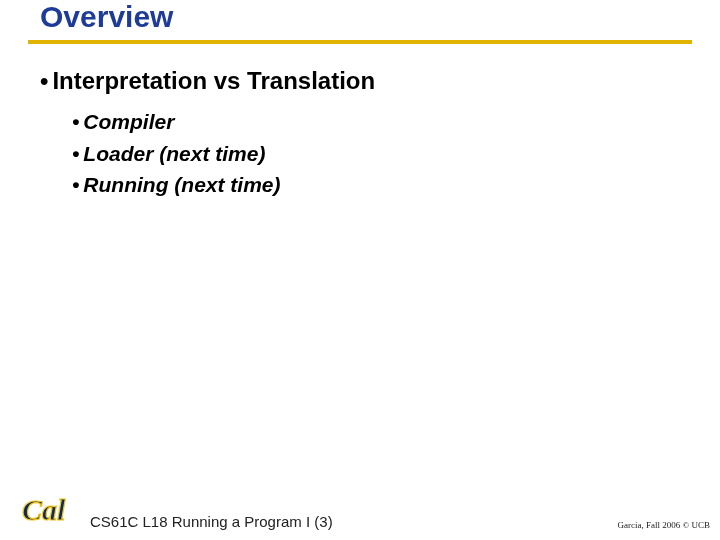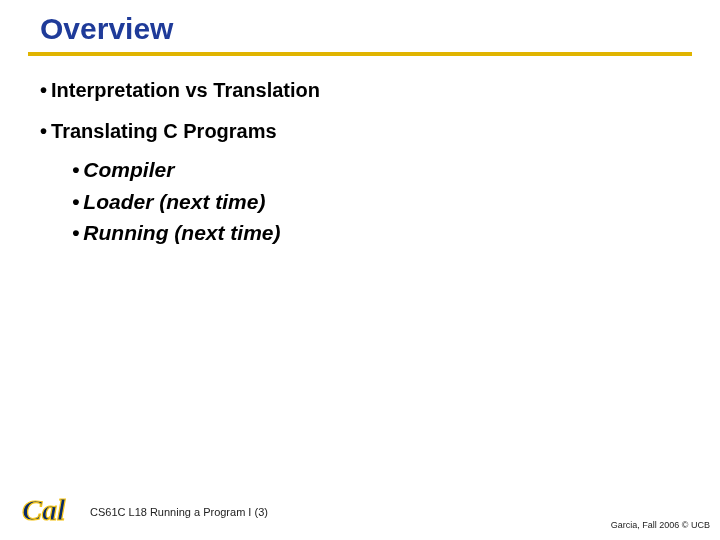--- a/index.html
+++ b/index.html
@@ -7,39 +7,39 @@
     width: 720px;
     height: 540px;
     background: #ffffff;
     font-family: Arial, Helvetica, sans-serif;
     position: relative;
     overflow: hidden;
   }
   .slide {
     width: 100%;
     height: 100%;
-    padding: 12px 0 0 0;
+    padding: 0 0 0 0;
   }
   .title {
     color: #1f3b99;
     font-size: 30px;
     font-weight: bold;
     padding-left: 40px;
     padding-bottom: 6px;
   }
   .title-rule {
     margin: 0 28px 0 28px;
     border: none;
     border-top: 4px solid #e0b400;
   }
   .content {
     padding: 22px 40px 0 40px;
   }
   .l1 {
-    font-size: 20px;
+    font-size: 24px;
     font-weight: bold;
     color: #000;
     margin-bottom: 16px;
     line-height: 1.25;
   }
   .l2-group {
     padding-left: 32px;
     margin-top: -6px;
     margin-bottom: 16px;
   }
@@ -60,49 +60,47 @@
   }
   .logo {
     position: absolute;
     left: 20px;
     bottom: 2px;
   }
   .logo svg { display: block; }
   .foot-left {
     position: absolute;
     left: 90px;
-    bottom: 14px;
-    font-size: 11px;
+    bottom: 2px;
+    font-size: 15px;
     color: #222;
   }
   .foot-right {
     position: absolute;
     right: 10px;
     bottom: 2px;
     font-size: 9px;
     color: #222;
+    font-family: Liberation Serif, serif;
   }
 </style>
 </head>
 <body>
 
 <div class="slide">
 
   <div class="title">Overview</div>
   <hr class="title-rule">
 
   <div class="content">
 
     <div class="l1">
       <span class="bullet">•</span><span>Interpretation vs Translation</span>
     </div>
 
-    <div class="l1">
-      <span class="bullet">•</span><span>Translating C Programs</span>
-    </div>
 
     <div class="l2-group">
       <div class="l2">
         <span class="bullet">•</span><span>Compiler</span>
       </div>
       <div class="l2">
         <span class="bullet">•</span><span>Loader (next time)</span>
       </div>
       <div class="l2">
         <span class="bullet">•</span><span>Running (next time)</span>

